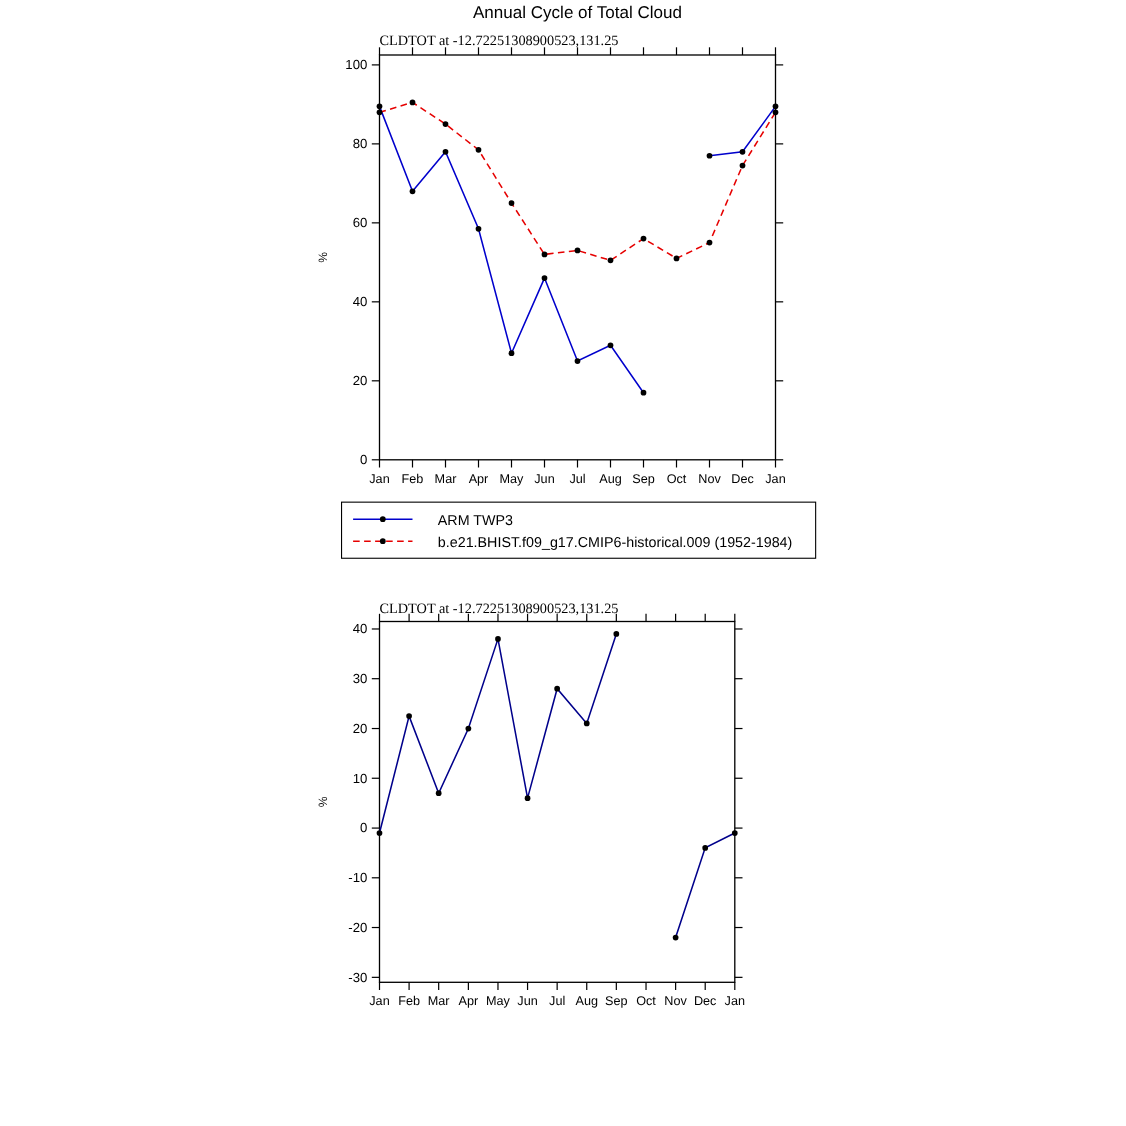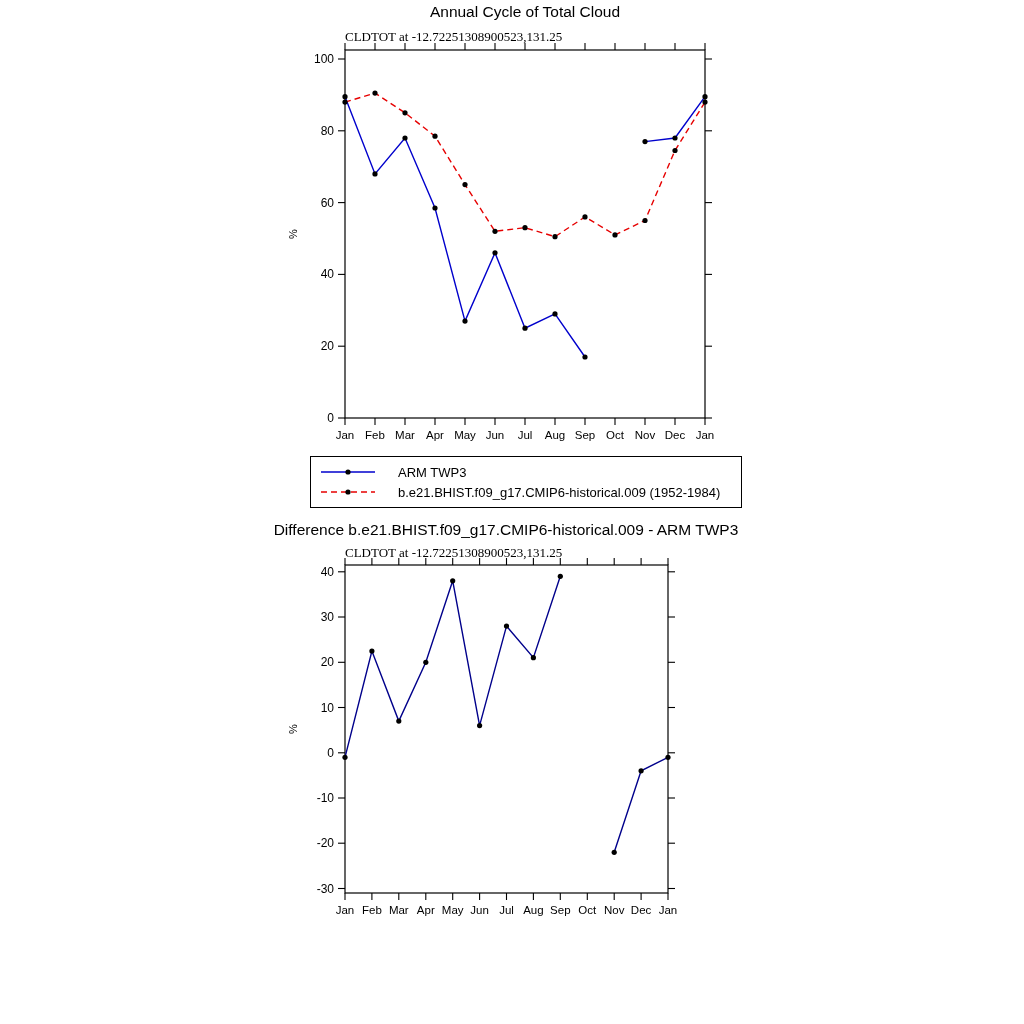--- a/index.html
+++ b/index.html
@@ -210,17 +210,16 @@
     </div>
     <div class="legend-row">
       <svg class="legend-sample" width="60" height="16">
           <line x1="2" y1="8" x2="56" y2="8" stroke="#e60000" stroke-width="1.4" stroke-dasharray="6 4"></line>
           <circle cx="29" cy="8" r="2.6" fill="#000000"></circle>
         </svg>
       <span>b.e21.BHIST.f09_g17.CMIP6-historical.009 (1952-1984)</span>
     </div>
   </div>
 
-  <div class="title" style="left:106px;top:521px;width:800px;">Difference b.e21.BHIST.f09_g17.CMIP6-historical.009 - ARM TWP3</div>
 
   <div class="subtitle" style="left:345px;top:545px;">CLDTOT at -12.72251308900523,131.25</div>
 
 </div>
 
 </body></html>

